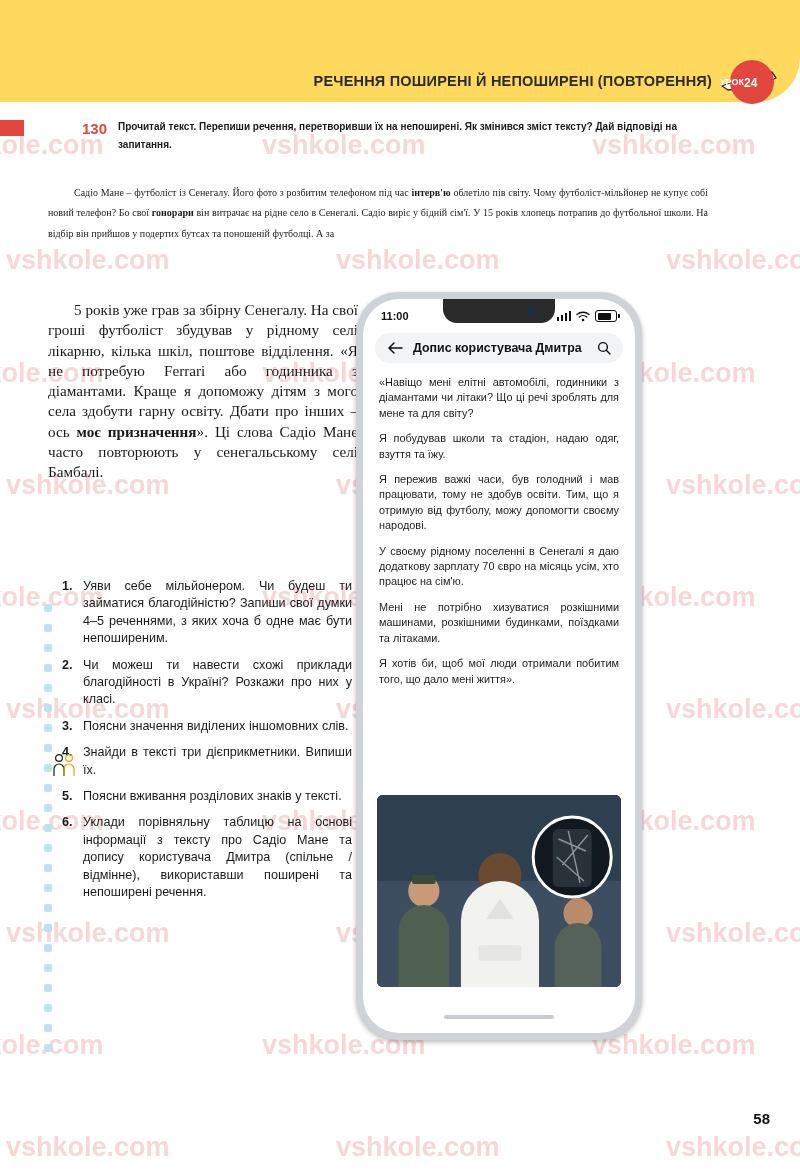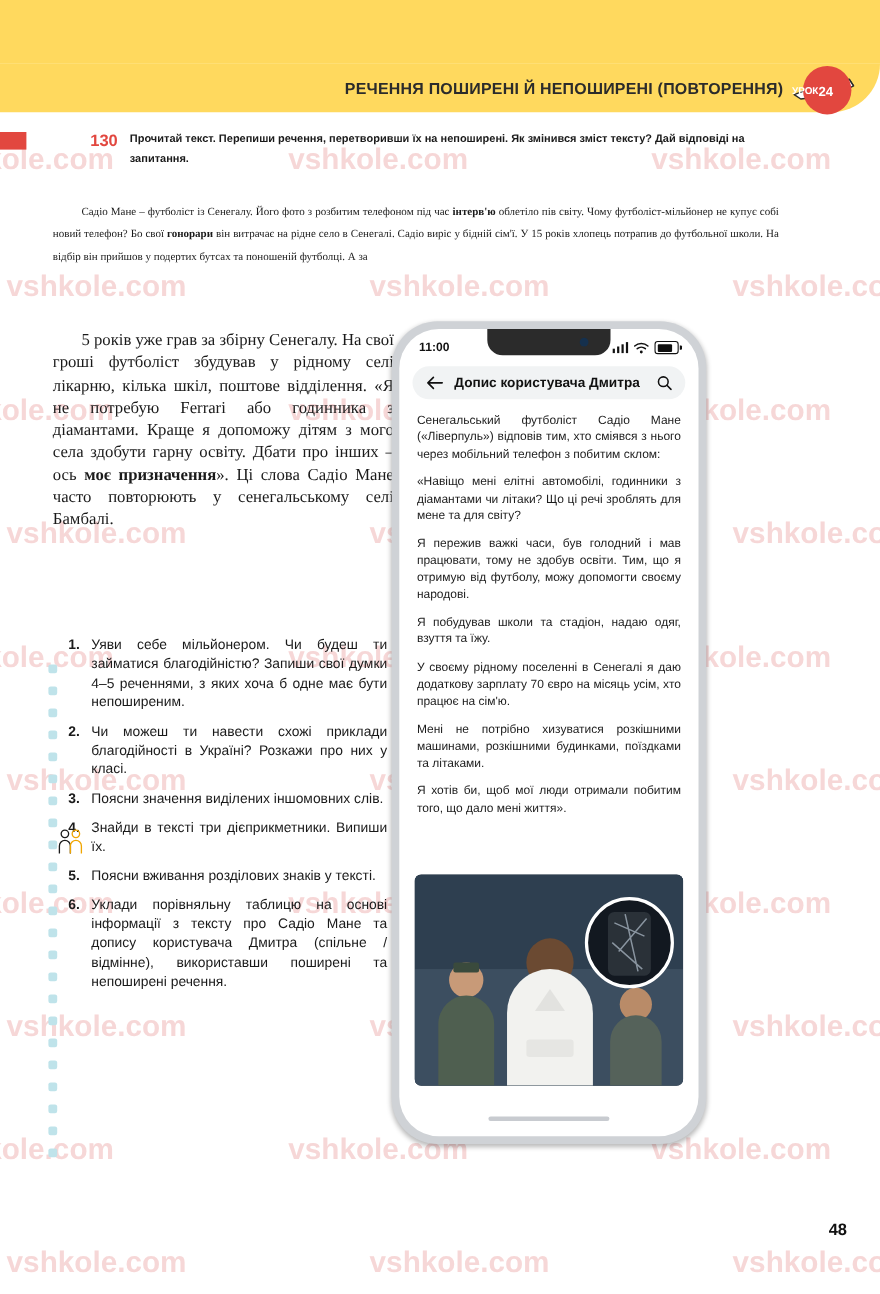--- a/index.html
+++ b/index.html
@@ -333,24 +333,23 @@
         <path d="M15 7 H2 M7 2 L2 7 L7 12" fill="none" stroke="#111" stroke-width="1.5" stroke-linecap="round" stroke-linejoin="round"></path>
       </svg>
       <div class="title">Допис користувача Дмитра</div>
       <svg width="14" height="14" viewBox="0 0 14 14">
         <circle cx="6" cy="6" r="4.4" fill="none" stroke="#111" stroke-width="1.4"></circle>
         <path d="M9.3 9.3 L13 13" stroke="#111" stroke-width="1.4" stroke-linecap="round"></path>
       </svg>
     </div>
 
     <div class="post">
-      <p>Сенегальський футболіст Садіо Мане («Ліверпуль») відповів тим, хто сміявся з нього через мобільний телефон з побитим склом:</p>
       <p>«Навіщо мені елітні автомобілі, годинники з діамантами чи літаки? Що ці речі зроблять для мене та для світу?</p>
+      <p>Я побудував школи та стадіон, надаю одяг, взуття та їжу.</p>
       <p>Я пережив важкі часи, був голодний і мав працювати, тому не здобув освіти. Тим, що я отримую від футболу, можу допомогти своєму народові.</p>
-      <p>Я побудував школи та стадіон, надаю одяг, взуття та їжу.</p>
       <p>У своєму рідному поселенні в Сенегалі я даю додаткову зарплату 70 євро на місяць усім, хто працює на сім'ю.</p>
       <p>Мені не потрібно хизуватися розкішними машинами, розкішними будинками, поїздками та літаками.</p>
       <p>Я хотів би, щоб мої люди отримали побитим того, що дало мені життя».</p>
     </div>
 
     <div class="photo">
       <svg width="100%" height="100%" viewBox="0 0 250 192" preserveAspectRatio="none">
         <defs>
           <clipPath id="circ">
               <circle cx="200" cy="62" r="40"></circle>
@@ -379,13 +378,13 @@
           <rect x="160" y="22" width="80" height="80" fill="none"></rect>
         </g>
         <circle cx="200" cy="62" r="40" fill="none" stroke="#ffffff" stroke-width="3"></circle>
       </svg>
     </div>
 
     <div class="home-ind"></div>
   </div>
 </div>
 
-<div class="page-no">48</div>
+<div class="page-no">58</div>
 
 </body></html>

